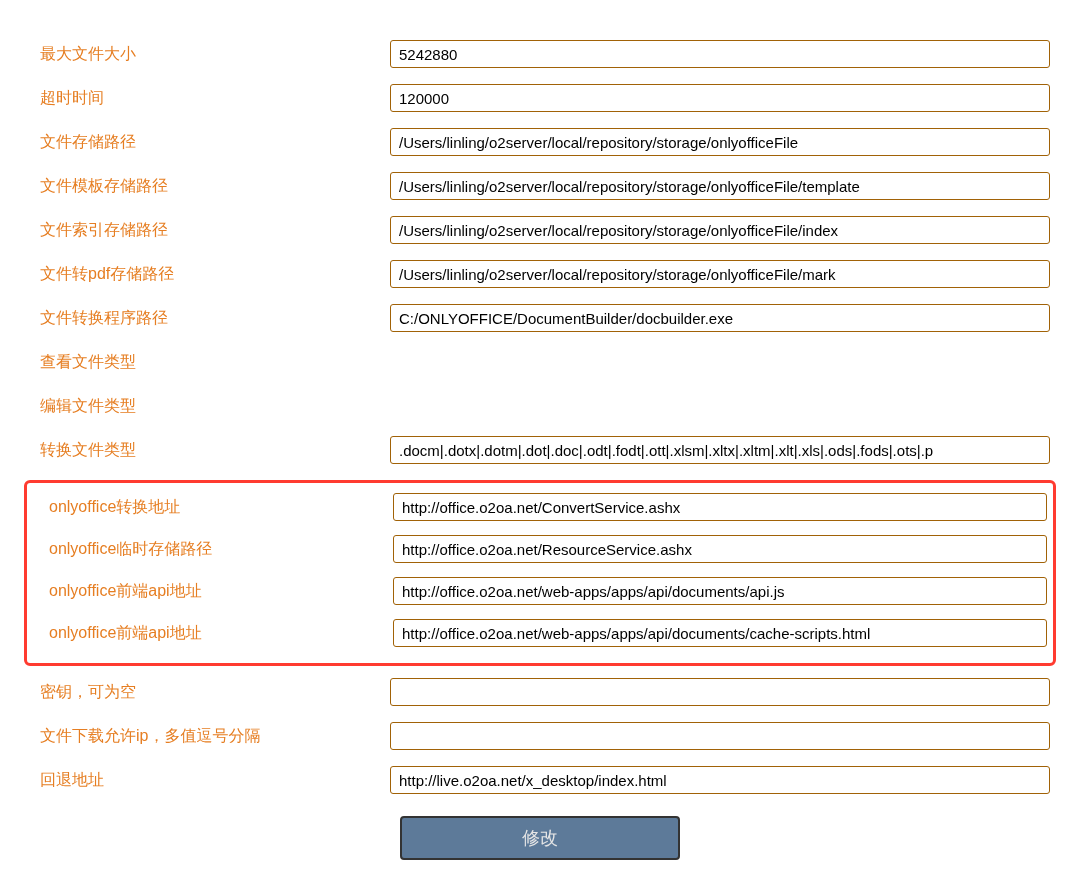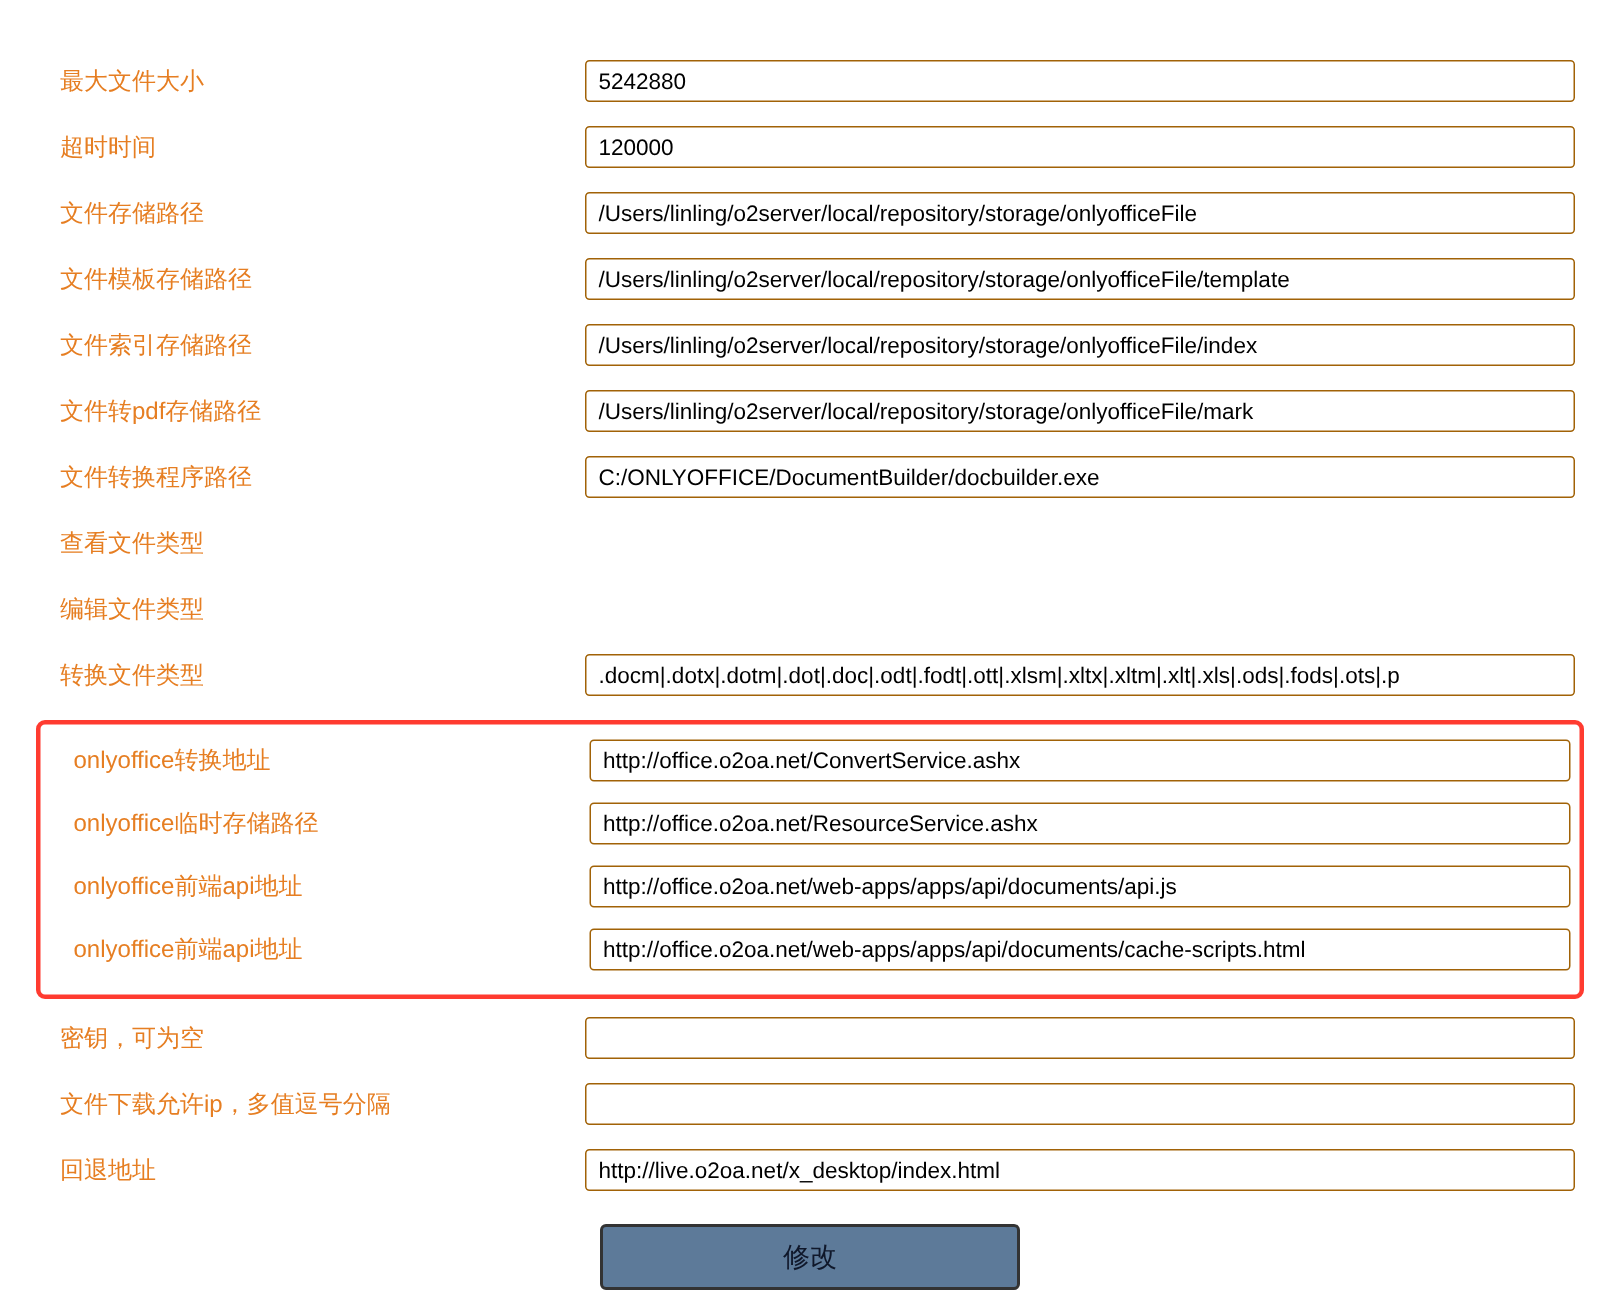--- a/index.html
+++ b/index.html
@@ -47,21 +47,21 @@
   .highlight-box .form-label {
     padding-left: 16px;
     width: 360px;
   }
   .submit-row {
     padding-left: 370px;
     margin-top: 22px;
   }
   .submit-btn {
     background: #5d7a99;
-    color: #0f172a;
+    color: #e5e5e5;
     border: 2px solid #333;
     border-radius: 4px;
     padding: 8px 120px;
     font-size: 18px;
     cursor: pointer;
     font-family: inherit;
   }
 </style>
 </head>
 <body>

